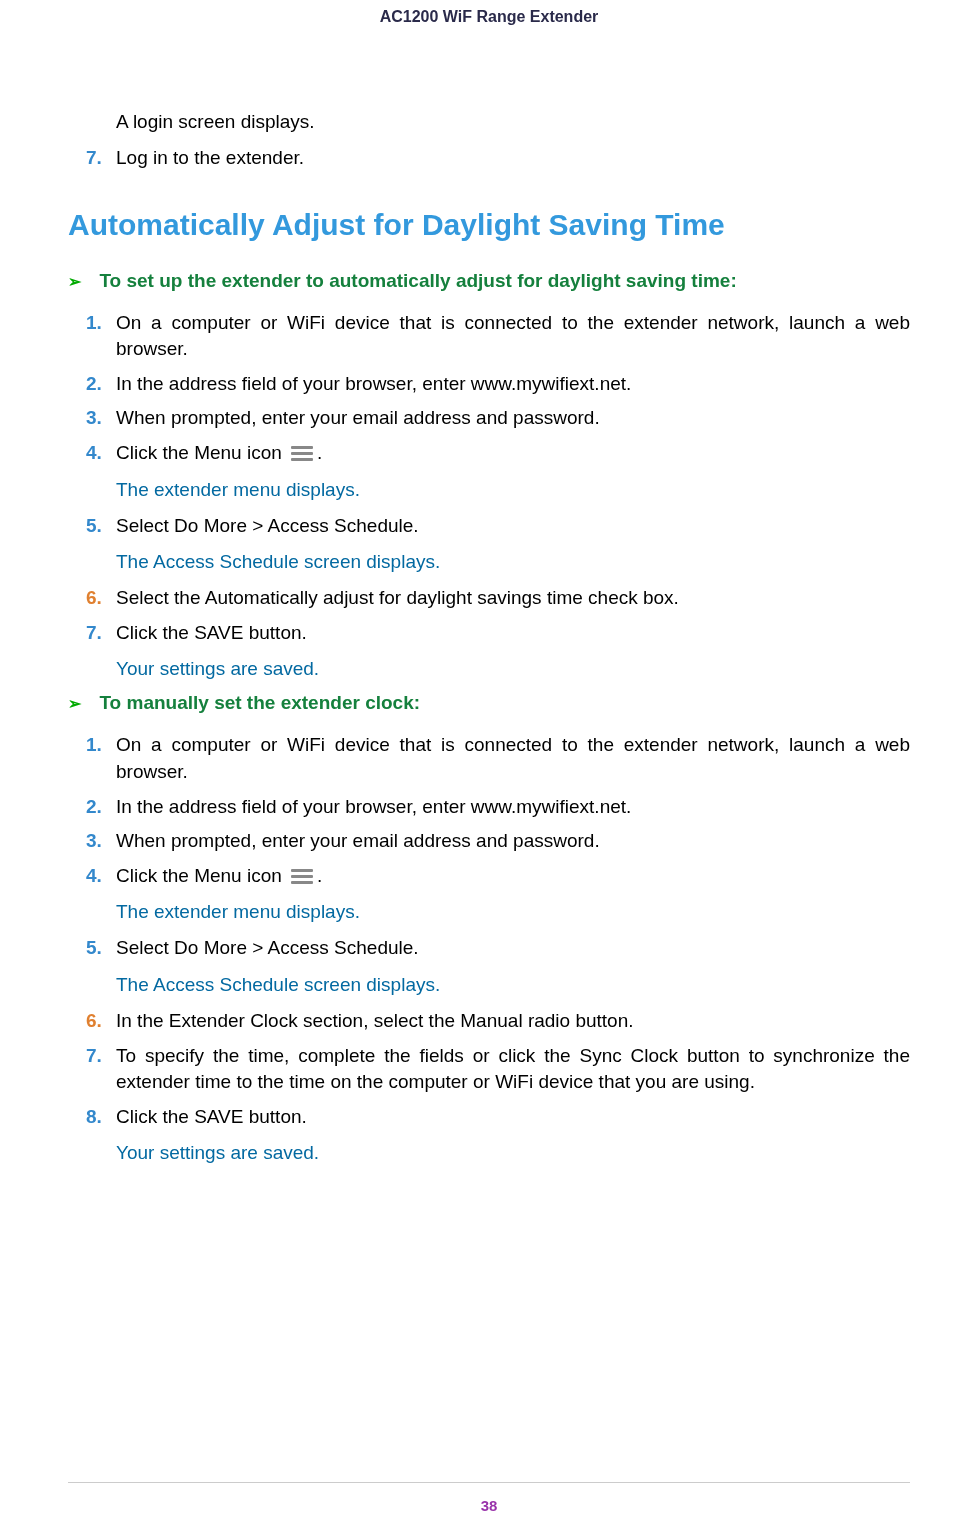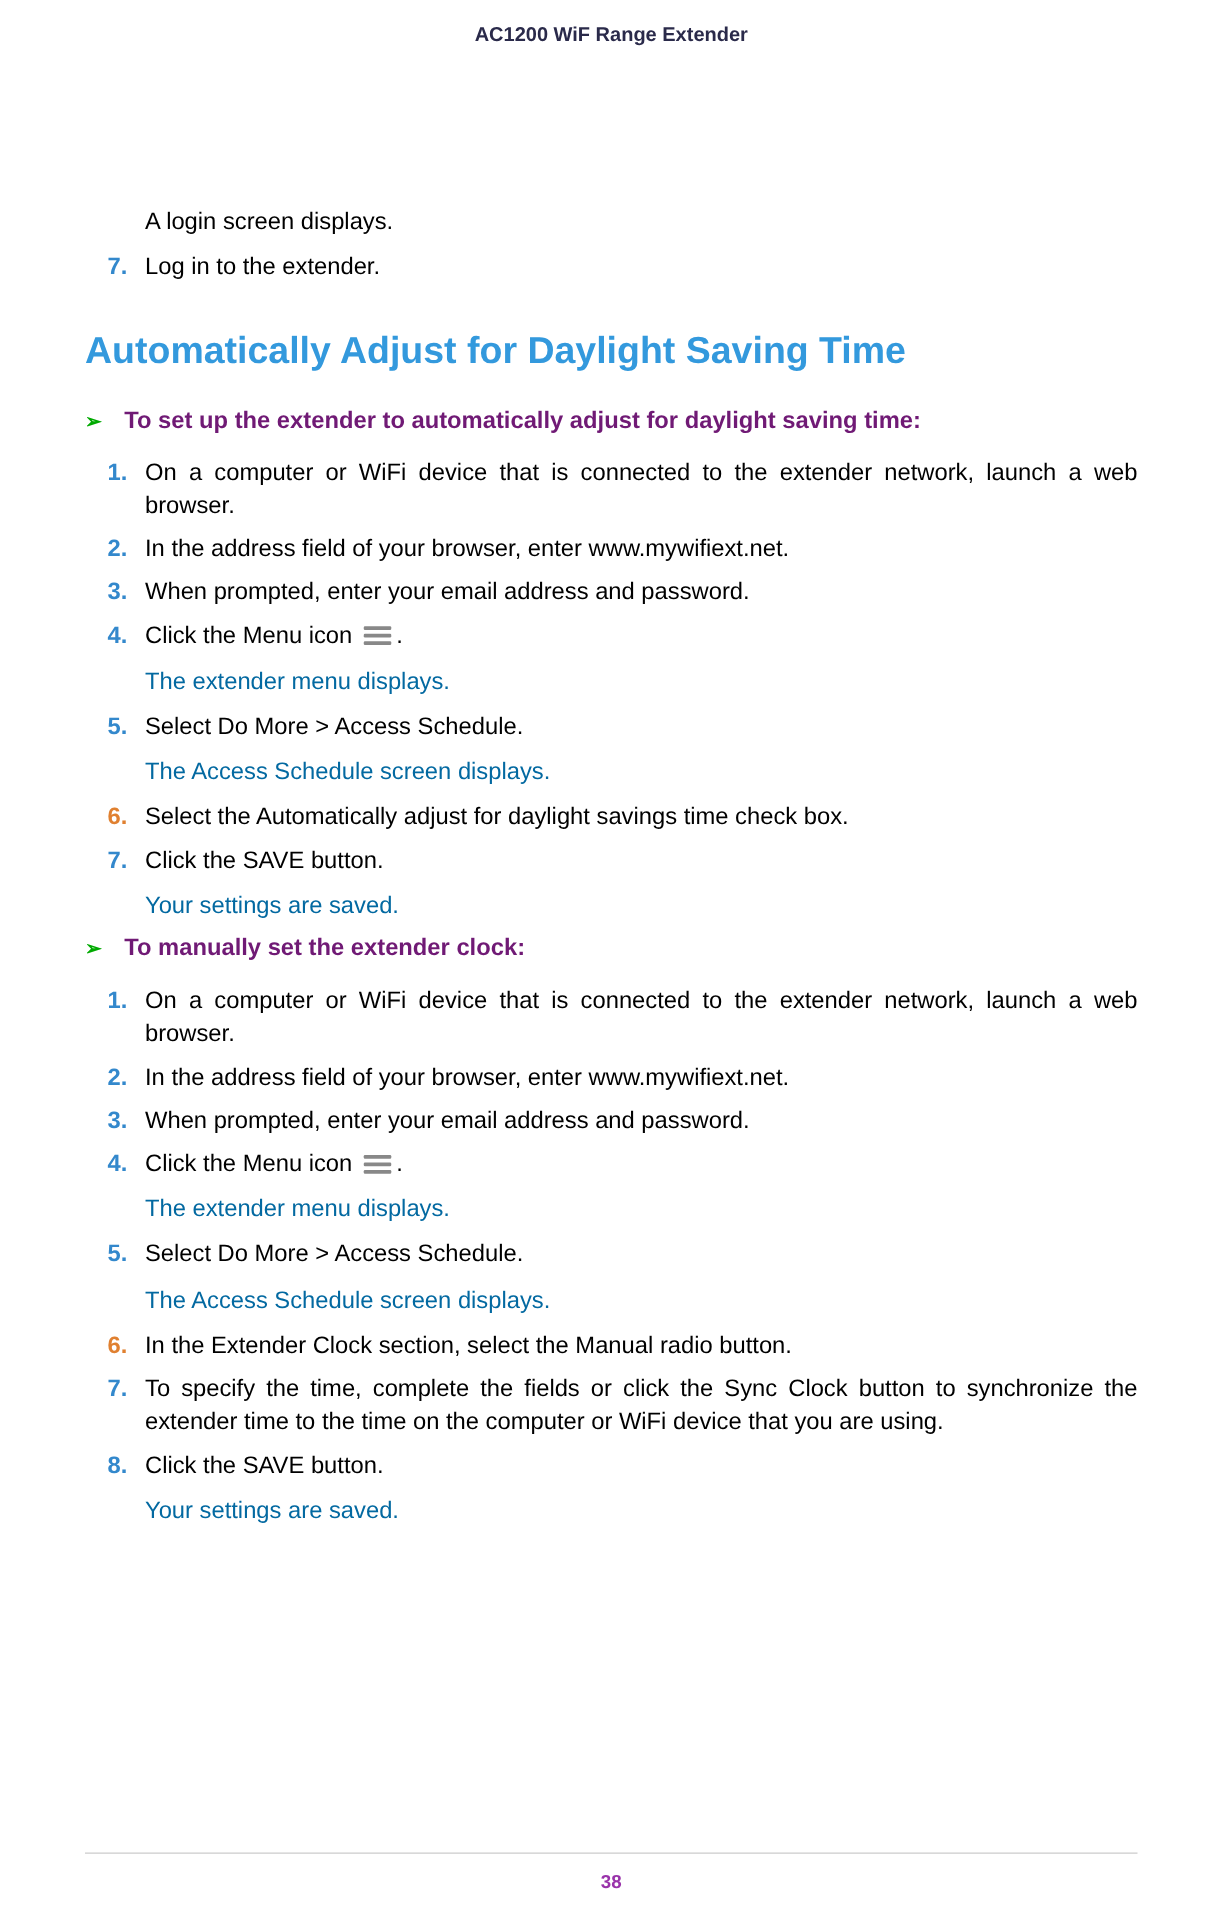--- a/index.html
+++ b/index.html
@@ -13,32 +13,31 @@
       height: 1534px;
       background: white;
       position: relative;
       padding: 0;
     }
     .page-header {
       text-align: center;
       font-weight: bold;
       font-size: 16px;
       color: #2a2a4a;
-      padding-top: 20px;
+      padding-top: 8px;
       padding-bottom: 85px;
     }
     .content {
       padding: 0 68px;
     }
     .intro-text {
       margin-left: 48px;
       font-size: 19px;
       color: #000;
       margin-bottom: 12px;
-      margin-top: 44px;
     }
     .step-item {
       display: flex;
       margin-bottom: 8px;
       align-items: baseline;
     }
     .step-number {
       color: #3388cc;
       font-weight: bold;
       font-size: 19px;
@@ -79,21 +78,21 @@
     }
     .task-arrow {
       color: #00aa00;
       font-size: 16px;
       margin-right: 18px;
       font-weight: bold;
     }
     .task-text {
       font-weight: bold;
       font-size: 19px;
-      color: #701a75;
+      color: #15803d;
       text-align: center;
     }
     .sub-text {
       margin-left: 48px;
       font-size: 19px;
       color: #0369a1;
       margin-top: 12px;
       margin-bottom: 12px;
     }
     .menu-icon {

